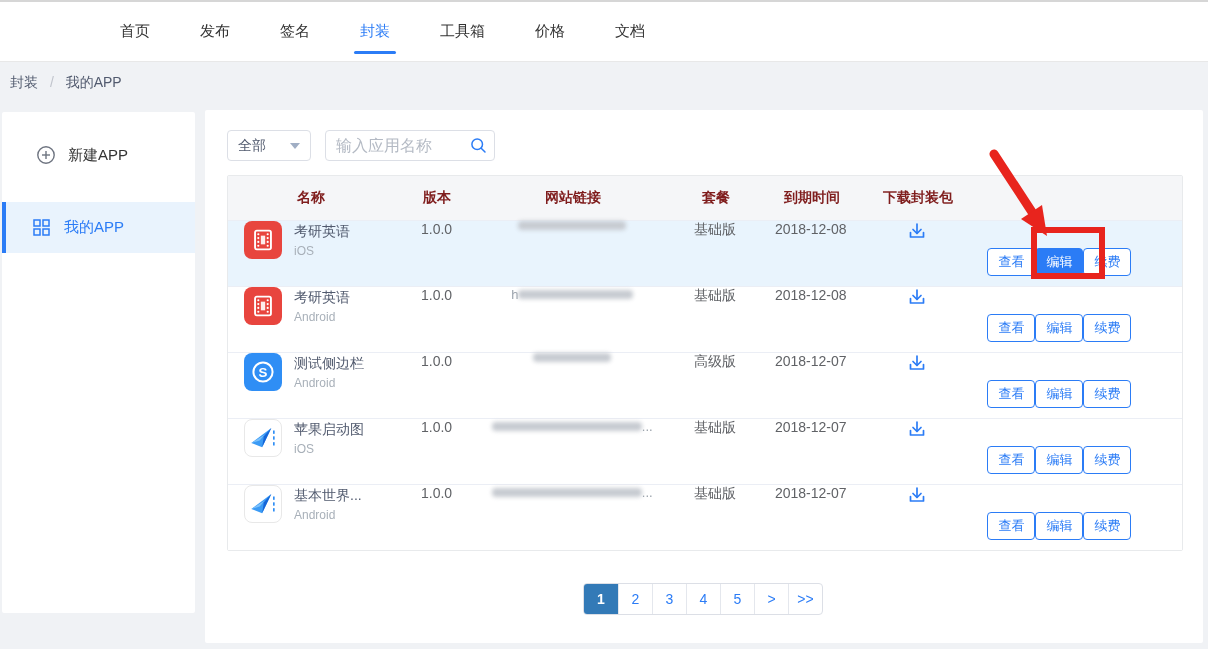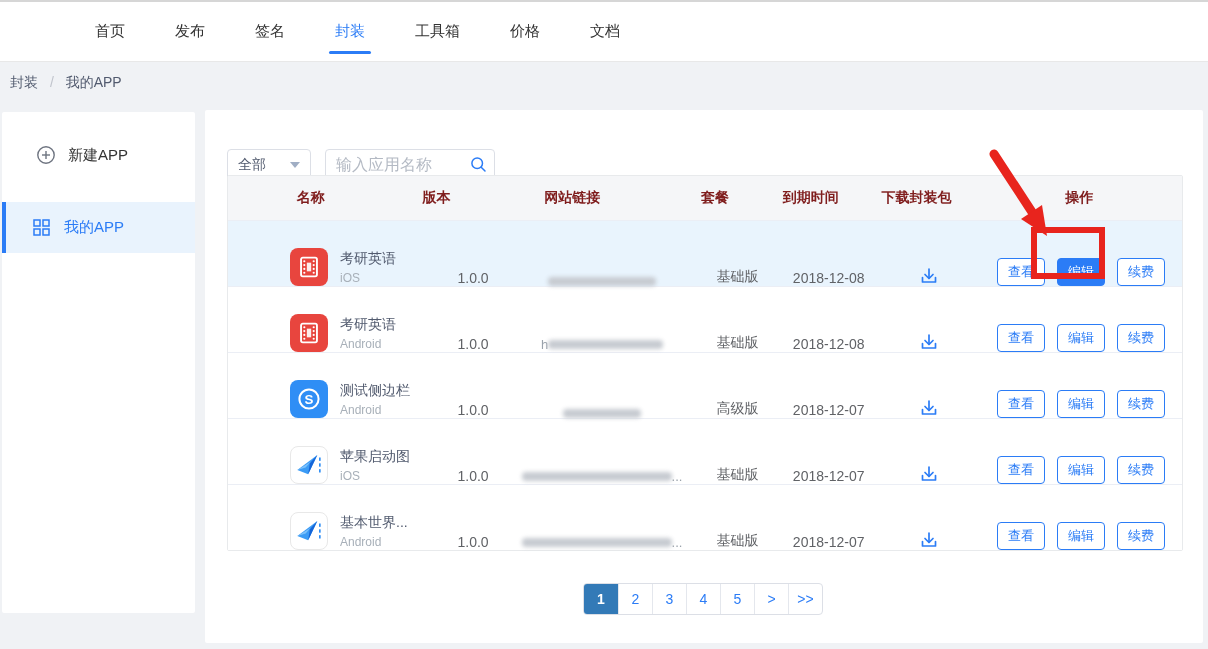--- a/index.html
+++ b/index.html
@@ -3,70 +3,70 @@
 <meta charset="utf-8">
 <style>
   * { margin:0; padding:0; box-sizing:border-box; font-family:"Liberation Sans","DejaVu Sans",sans-serif; }
   body { background:#f0f2f5; }
   .page { position:relative; width:1208px; height:649px; background:#f0f2f5; overflow:hidden; }
 
   
   .topnav { position:absolute; left:0; top:0; width:1208px; height:62px; background:#fff;
             border-top:2px solid #d6d6d6; border-bottom:1px solid #e8e8e8;
             display:flex; align-items:center; }
-  .nav-items { display:flex; gap:50px; margin-left:95px; }
+  .nav-items { display:flex; gap:50px; margin-left:120px; }
   .nav-item { font-size:15px; color:#333; cursor:pointer; position:relative; padding:4px 0; }
   .nav-item.active { color:#2b7cf6; }
   .nav-item.active::after { content:""; position:absolute; left:-6px; right:-6px; bottom:-9px;
                             height:3px; background:#2b7cf6; border-radius:2px; }
 
   
   .breadcrumb { position:absolute; left:10px; top:74px; font-size:14px; color:#515a6e; }
   .breadcrumb .sep { color:#c0c4cc; margin:0 8px; }
 
   
   .sidebar { position:absolute; left:2px; top:112px; width:193px; height:501px; background:#fff; border-radius:2px; }
   .side-item { display:flex; align-items:center; height:46px; margin-top:20px; padding-left:30px; cursor:pointer;
                font-size:15px; color:#333; border-left:4px solid transparent; }
   .side-item .s-icon { width:20px; height:20px; margin-right:12px; display:inline-flex; }
   .side-item.active { margin-top:24px; height:51px; background:#e9f3fd; color:#2b7cf6; border-left:4px solid #2b7cf6; padding-left:26px; }
 
   
   .main { position:absolute; left:205px; top:110px; width:998px; height:533px; background:#fff; border-radius:2px; }
 
   
-  .filters { position:absolute; left:22px; top:39px; display:flex; gap:14px; }
+  .filters { position:absolute; left:22px; top:20px; display:flex; gap:14px; }
   .select { width:84px; height:31px; border:1px solid #dcdfe6; border-radius:4px; background:#fff;
             display:flex; align-items:center; justify-content:space-between; padding:0 10px; cursor:pointer; }
   .select .sel-text { font-size:14px; color:#515a6e; }
   .caret { width:0; height:0; border-left:5px solid transparent; border-right:5px solid transparent; border-top:6px solid #a0aec4; }
   .searchbox { position:relative; width:170px; height:31px; }
   .searchbox input { width:100%; height:100%; border:1px solid #dcdfe6; border-radius:4px; padding:0 30px 0 10px;
                      font-size:16px; color:#515a6e; outline:none; }
   .searchbox input::placeholder { color:#b4bac4; }
   .search-icon { position:absolute; right:8px; top:7px; }
 
   
   .table { position:absolute; left:22px; top:65px; width:956px; border:1px solid #e8eaec; border-radius:2px; }
   .thead { display:flex; height:44px; background:#f5f6f8; align-items:center; }
   .th { font-size:14px; color:#7f1d1d; font-weight:bold; display:flex; justify-content:center; }
-  .tr { display:flex; height:66px; align-items:flex-end; border-top:1px solid #ebeef5; background:#fff;padding-left:46px; }
+  .tr { display:flex; height:66px; align-items:flex-start; border-top:1px solid #ebeef5; background:#fff; }
   .tr.hl { background:#e9f4fd; }
   .td { display:flex; align-items:center; justify-content:center; font-size:14px; color:#606266; }
   .c0 { width:166px; } .c1 { width:86px; } .c2 { width:186px; } .c3 { width:100px; }
   .c4 { width:92px; } .c5 { width:120px; } .c6 { width:206px; }
   .td.c0 { justify-content:flex-start; padding-left:16px; }
   .app-icon { width:38px; height:38px; border-radius:8px; flex:none; display:flex; align-items:center; justify-content:center; }
   .nm { margin-left:12px; }
   .nm .name { font-size:14px; color:#515a6e; }
   .nm .plat { font-size:12px; color:#a8b0b9; margin-top:3px; }
   .url-bar { display:inline-block; height:9px; border-radius:4px; background:#c7cbd1; filter:blur(2.2px); }
   .url-prefix, .url-suffix { font-size:13px; color:#9aa2ab; }
   .dl-btn { cursor:pointer; display:inline-flex; }
-  .ops { justify-content:flex-start !important; padding-left:11px; gap:12px; }
+  .ops { justify-content:flex-start !important; padding-left:11px; gap:0;margin-top:27px; }
   .btn { width:48px; height:28px; border:1px solid #2b7cf6; border-radius:4px; background:#fff; color:#2b7cf6;
          font-size:13px; display:flex; align-items:center; justify-content:center; cursor:pointer; }
   .btn.filled { background:#2b7cf6; color:#fff; border-color:#2b7cf6; }
 
   
   .pager { position:absolute; left:378px; top:473px; display:flex; border:1px solid #dcdfe6; border-radius:4px;
            overflow:hidden; background:#fff; }
   .pcell { width:34px; height:30px; display:flex; align-items:center; justify-content:center; font-size:14px;
            color:#2b7cf6; cursor:pointer; border-left:1px solid #e4e7ed; }
   .pcell:first-child { border-left:none; }
@@ -144,21 +144,20 @@
     </div>
 
     <div class="table">
       <div class="thead">
           <div class="th c0">名称</div>
           <div class="th c1">版本</div>
           <div class="th c2">网站链接</div>
           <div class="th c3">套餐</div>
           <div class="th c4">到期时间</div>
           <div class="th c5">下载封装包</div>
-          <div class="th c6">操作</div>
         </div>
       <div id="tbody">
   <div class="tr hl">
     <div class="td c0">
 
   <span class="app-icon" style="background:#e8453e">
     <svg width="26" height="26" viewBox="0 0 36 36">
                   <rect x="7" y="5" width="22" height="26" rx="2.5" fill="none" stroke="#fff" stroke-width="2.6"></rect>
                   <g fill="#fff">
                     <circle cx="11.5" cy="10" r="1.5"></circle>

